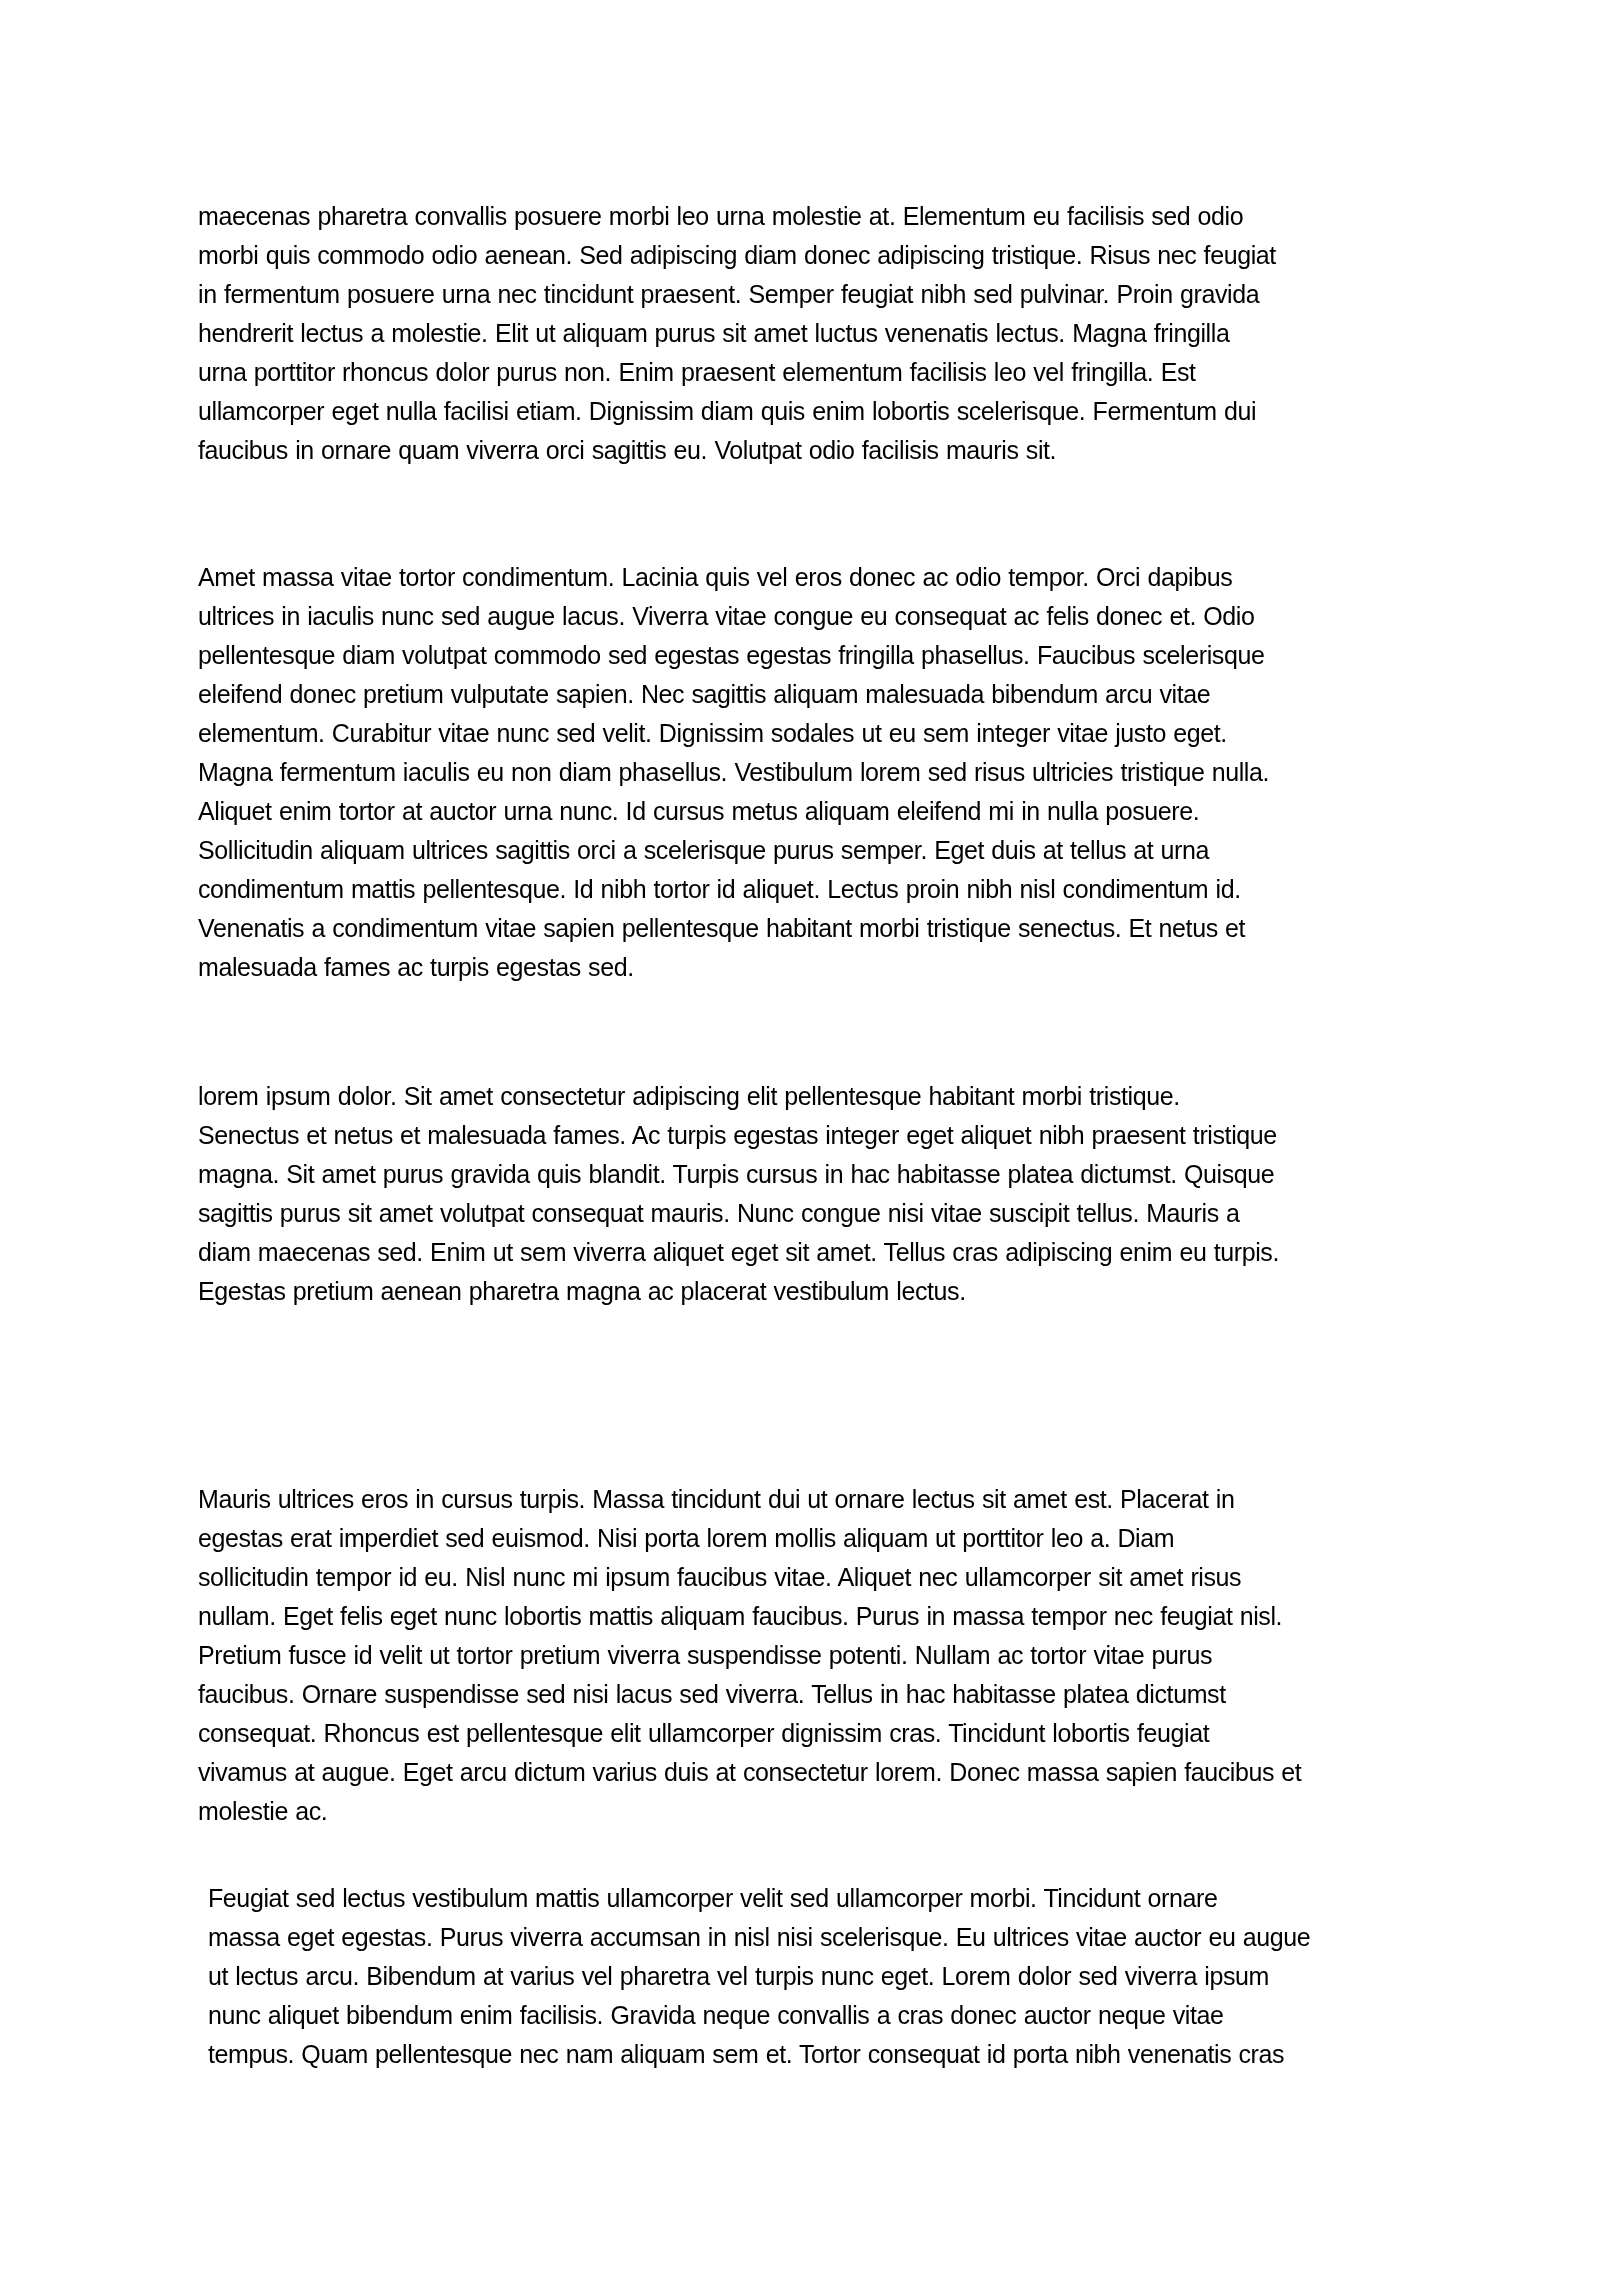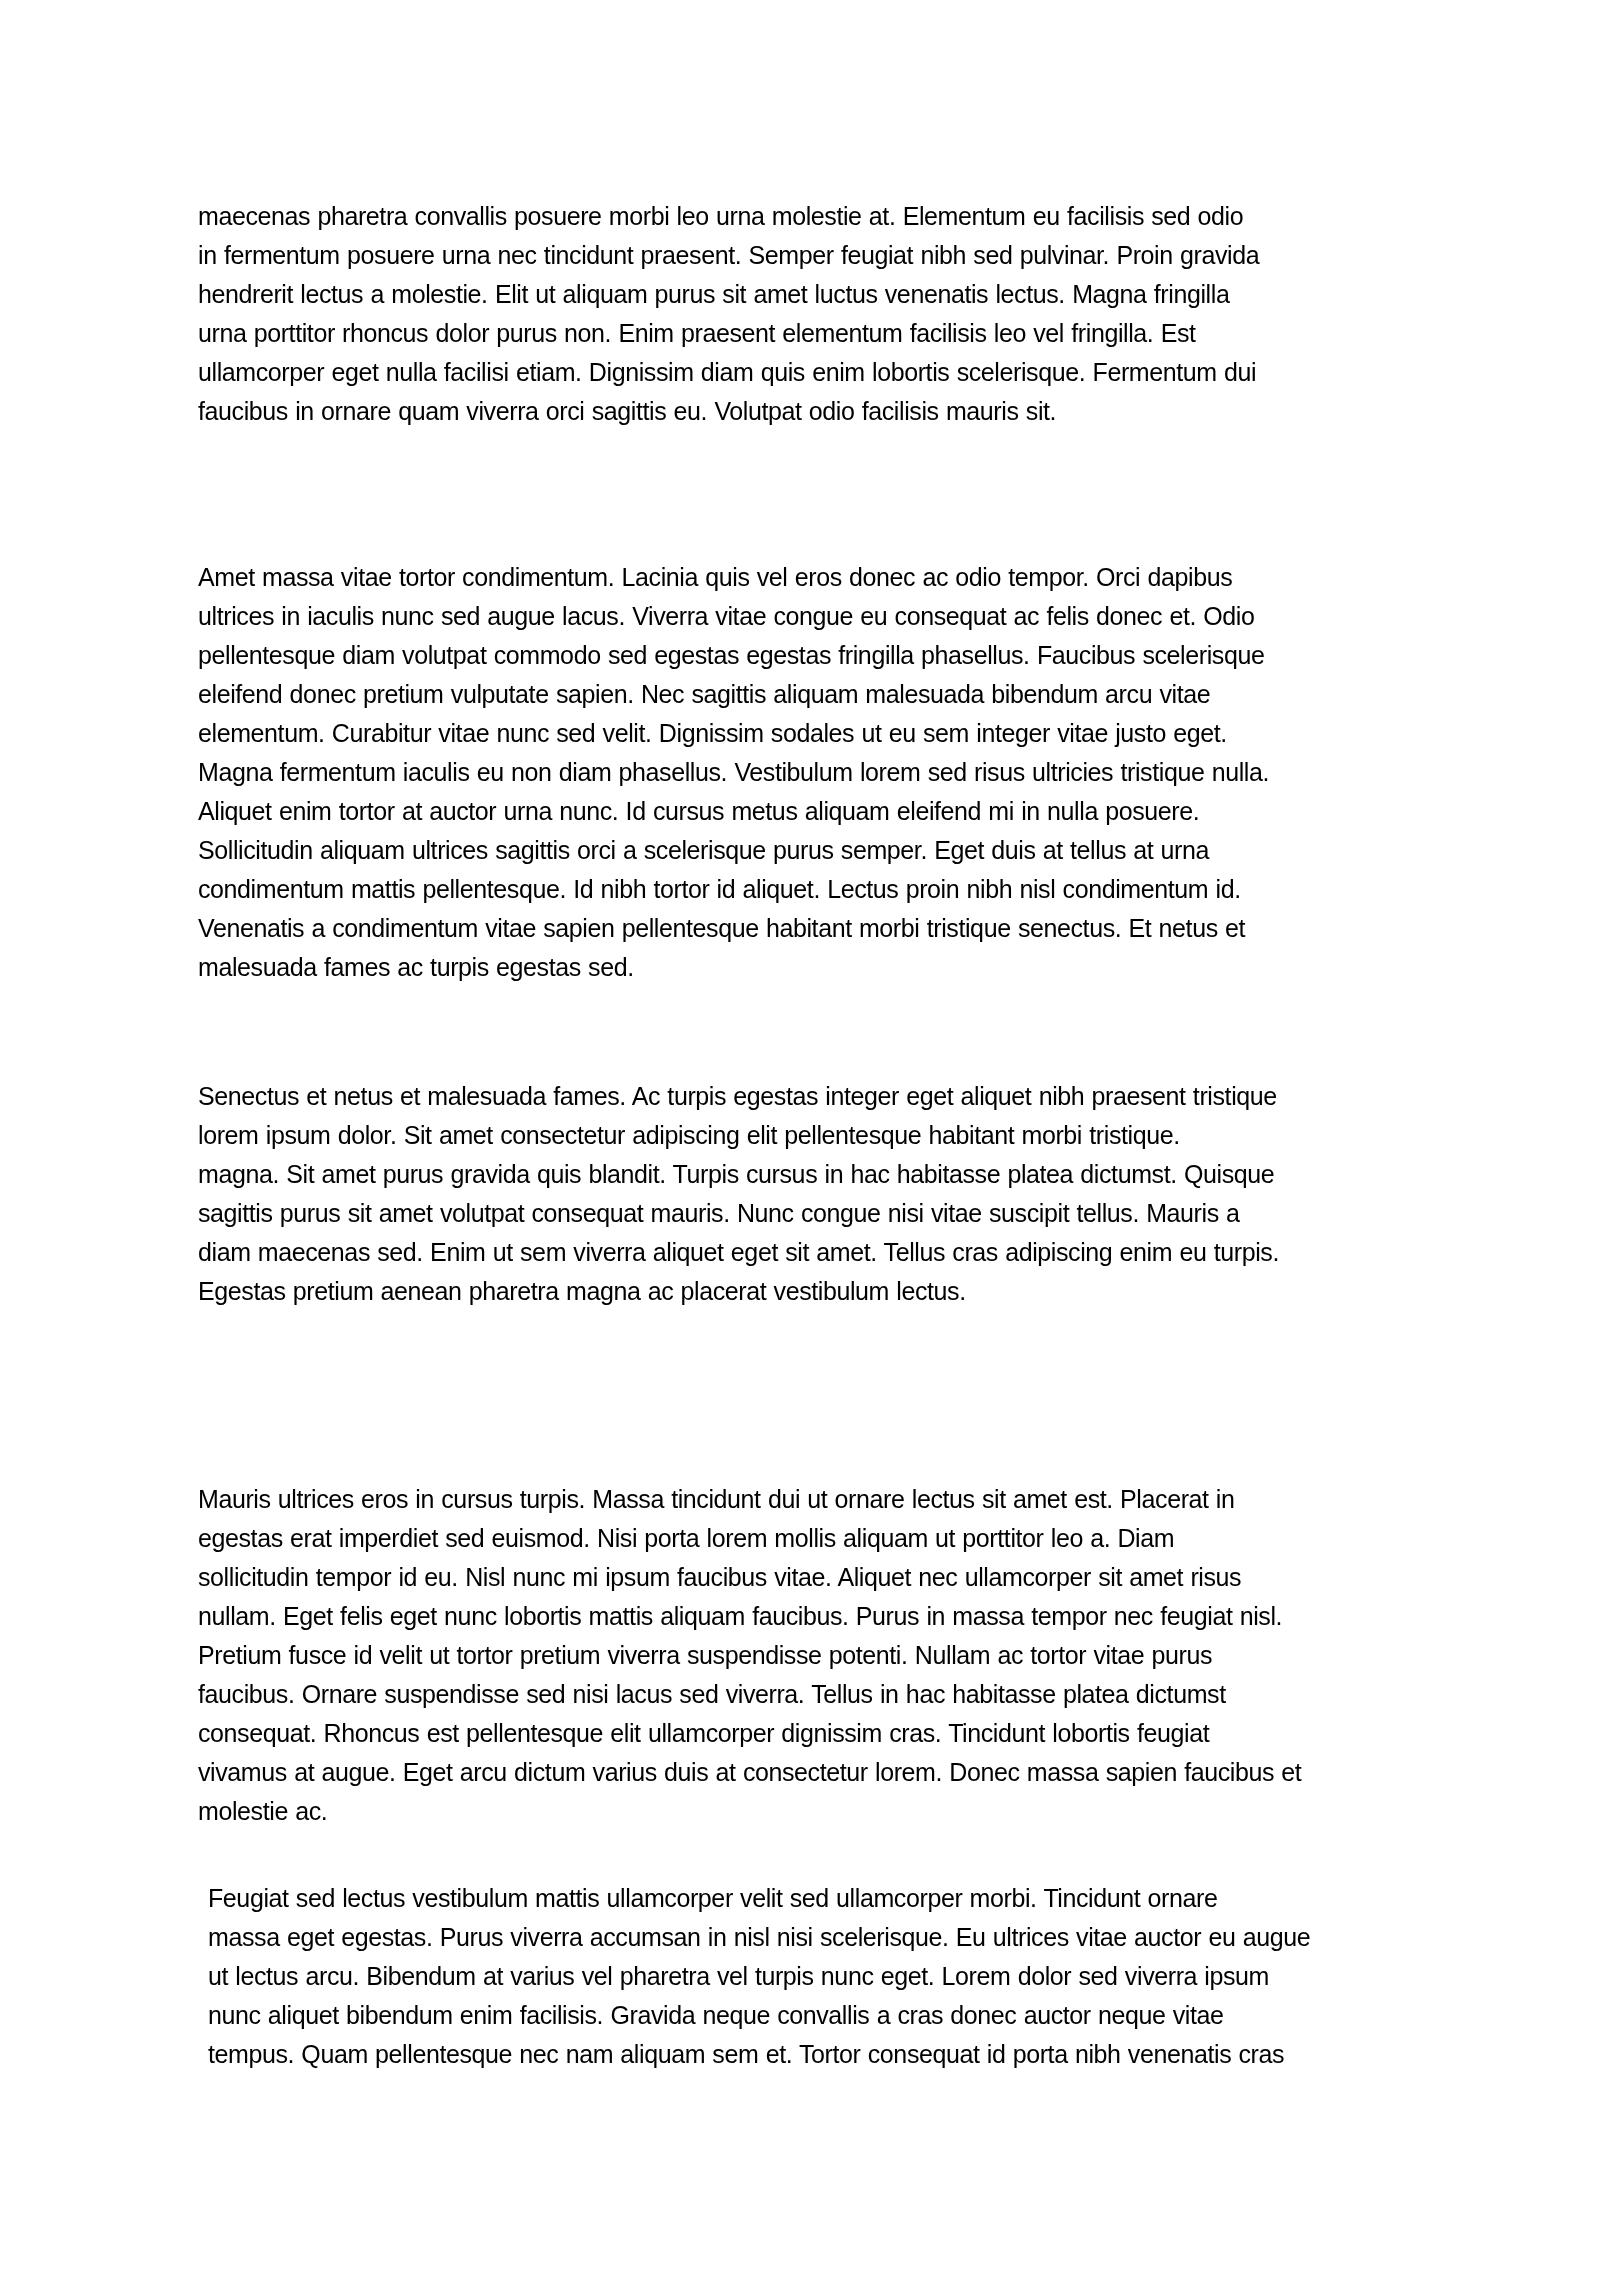--- a/index.html
+++ b/index.html
@@ -43,20 +43,21 @@
     #p4 { top: 1480px; }
     #p5 { top: 1879px; margin-left: 10px; }
   </style>
 </head>
 <body>
 
 <div class="page">
 
   <div class="text-block" id="p1">
     <span class="line">maecenas pharetra convallis posuere morbi leo urna molestie at. Elementum eu facilisis sed odio</span>
+    <span class="line">morbi quis commodo odio aenean. Sed adipiscing diam donec adipiscing tristique. Risus nec feugiat</span>
     <span class="line">in fermentum posuere urna nec tincidunt praesent. Semper feugiat nibh sed pulvinar. Proin gravida</span>
     <span class="line">hendrerit lectus a molestie. Elit ut aliquam purus sit amet luctus venenatis lectus. Magna fringilla</span>
     <span class="line">urna porttitor rhoncus dolor purus non. Enim praesent elementum facilisis leo vel fringilla. Est</span>
     <span class="line">ullamcorper eget nulla facilisi etiam. Dignissim diam quis enim lobortis scelerisque. Fermentum dui</span>
     <span class="line">faucibus in ornare quam viverra orci sagittis eu. Volutpat odio facilisis mauris sit.</span>
   </div>
 
   <div class="text-block" id="p2">
     <span class="line">Amet massa vitae tortor condimentum. Lacinia quis vel eros donec ac odio tempor. Orci dapibus</span>
     <span class="line">ultrices in iaculis nunc sed augue lacus. Viverra vitae congue eu consequat ac felis donec et. Odio</span>
@@ -65,22 +66,22 @@
     <span class="line">elementum. Curabitur vitae nunc sed velit. Dignissim sodales ut eu sem integer vitae justo eget.</span>
     <span class="line">Magna fermentum iaculis eu non diam phasellus. Vestibulum lorem sed risus ultricies tristique nulla.</span>
     <span class="line">Aliquet enim tortor at auctor urna nunc. Id cursus metus aliquam eleifend mi in nulla posuere.</span>
     <span class="line">Sollicitudin aliquam ultrices sagittis orci a scelerisque purus semper. Eget duis at tellus at urna</span>
     <span class="line">condimentum mattis pellentesque. Id nibh tortor id aliquet. Lectus proin nibh nisl condimentum id.</span>
     <span class="line">Venenatis a condimentum vitae sapien pellentesque habitant morbi tristique senectus. Et netus et</span>
     <span class="line">malesuada fames ac turpis egestas sed.</span>
   </div>
 
   <div class="text-block" id="p3">
+    <span class="line">lorem ipsum dolor. Sit amet consectetur adipiscing elit pellentesque habitant morbi tristique.</span>
     <span class="line">Senectus et netus et malesuada fames. Ac turpis egestas integer eget aliquet nibh praesent tristique</span>
-    <span class="line">lorem ipsum dolor. Sit amet consectetur adipiscing elit pellentesque habitant morbi tristique.</span>
     <span class="line">magna. Sit amet purus gravida quis blandit. Turpis cursus in hac habitasse platea dictumst. Quisque</span>
     <span class="line">sagittis purus sit amet volutpat consequat mauris. Nunc congue nisi vitae suscipit tellus. Mauris a</span>
     <span class="line">diam maecenas sed. Enim ut sem viverra aliquet eget sit amet. Tellus cras adipiscing enim eu turpis.</span>
     <span class="line">Egestas pretium aenean pharetra magna ac placerat vestibulum lectus.</span>
   </div>
 
   <div class="text-block" id="p4">
     <span class="line">Mauris ultrices eros in cursus turpis. Massa tincidunt dui ut ornare lectus sit amet est. Placerat in</span>
     <span class="line">egestas erat imperdiet sed euismod. Nisi porta lorem mollis aliquam ut porttitor leo a. Diam</span>
     <span class="line">sollicitudin tempor id eu. Nisl nunc mi ipsum faucibus vitae. Aliquet nec ullamcorper sit amet risus</span>

